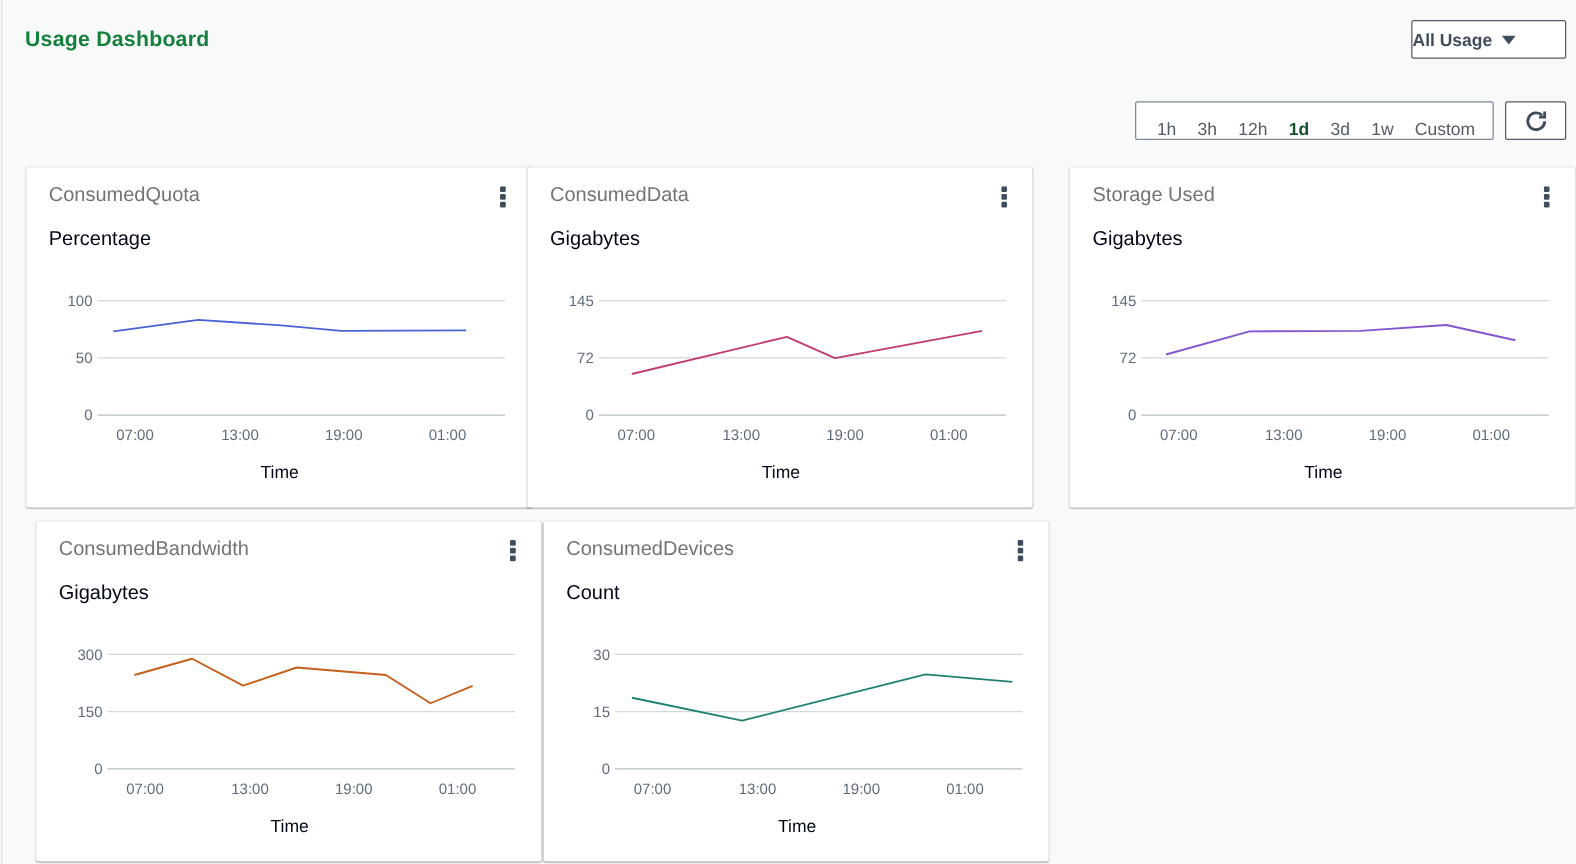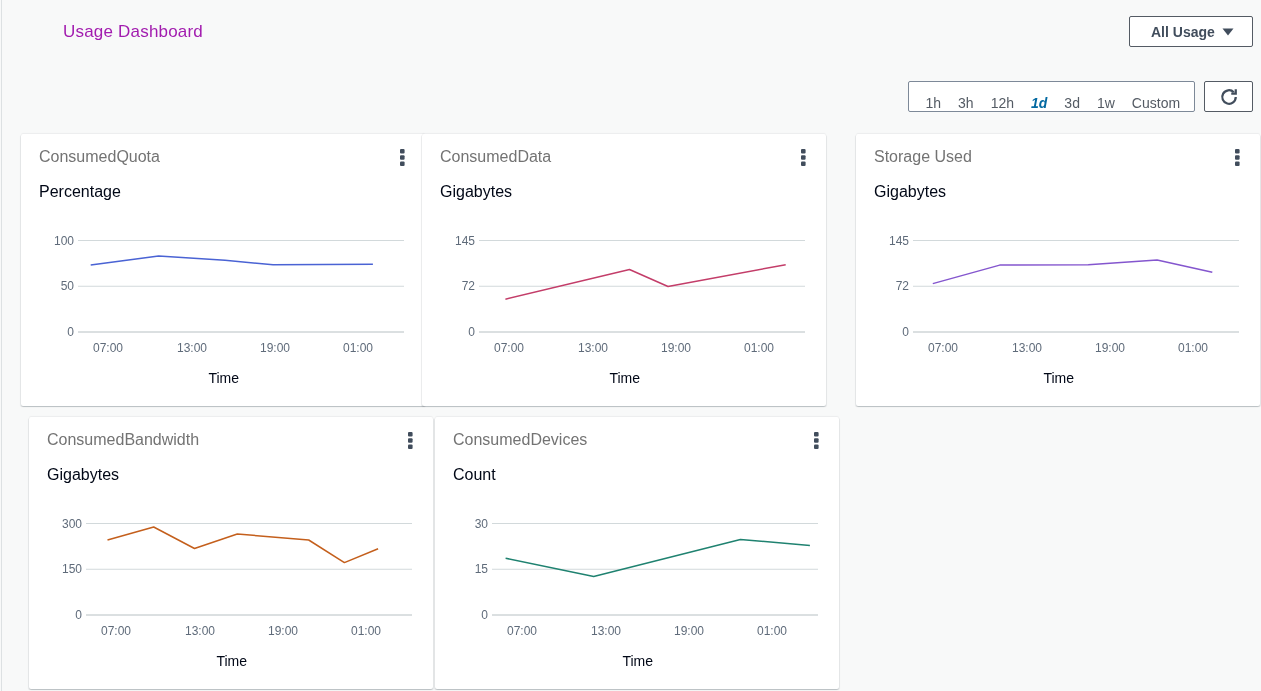--- a/index.html
+++ b/index.html
@@ -6,38 +6,38 @@
   html,body { width:1261px; height:691px; }
   body {
     font-family:"Liberation Sans", sans-serif;
     background:#f8f9f9;
     position:relative;
     overflow:hidden;
     
   }
   .h1 {
     position:absolute; left:20px; top:22px;
-    font-size:17px; font-weight:normal; color:#a21caf; letter-spacing:0.2px;margin-left:43px;
+    font-size:17px; font-weight:bold; color:#15803d; letter-spacing:0.2px;
   }
   .btn-allusage {
     position:absolute; left:1129px; top:16px; width:124px; height:31px;
     background:#fff; border:1px solid #545b64; border-radius:2px;
-    display:flex; align-items:center; padding-left:21px;
+    display:flex; align-items:center; 
   }
   .btn-allusage .txt { font-size:14px; font-weight:bold; color:#414d5c; }
   .btn-allusage svg { margin-left:7px; }
   .timesel {
     position:absolute; left:908px; top:81px; width:287px; height:31px;
     background:#fff; border:1px solid #7d8998; border-radius:2px;
     display:flex; align-items:flex-end; padding:0 8px;
   }
   .timesel span {
     font-size:14px; color:#545b64; padding:0 8.5px;
   }
-  .timesel span.sel { color:#0369a1; font-weight:bold;font-style:italic; }
+  .timesel span.sel { color:#14532d; font-weight:bold; }
   .btn-refresh {
     position:absolute; left:1204px; top:81px; width:49px; height:31px;
     background:#fff; border:1px solid #545b64; border-radius:2px;
     display:flex; align-items:center; justify-content:center;
   }
   .card {
     position:absolute; width:404px; height:272px;
     background:#fff; border-radius:2px;
     box-shadow: 0 1px 1px 0 rgba(0,28,36,.14), 1px 1px 1px 0 rgba(0,28,36,.07), -1px 1px 1px 0 rgba(0,28,36,.07), 0 -1px 1px 0 rgba(0,28,36,.05);
   }

